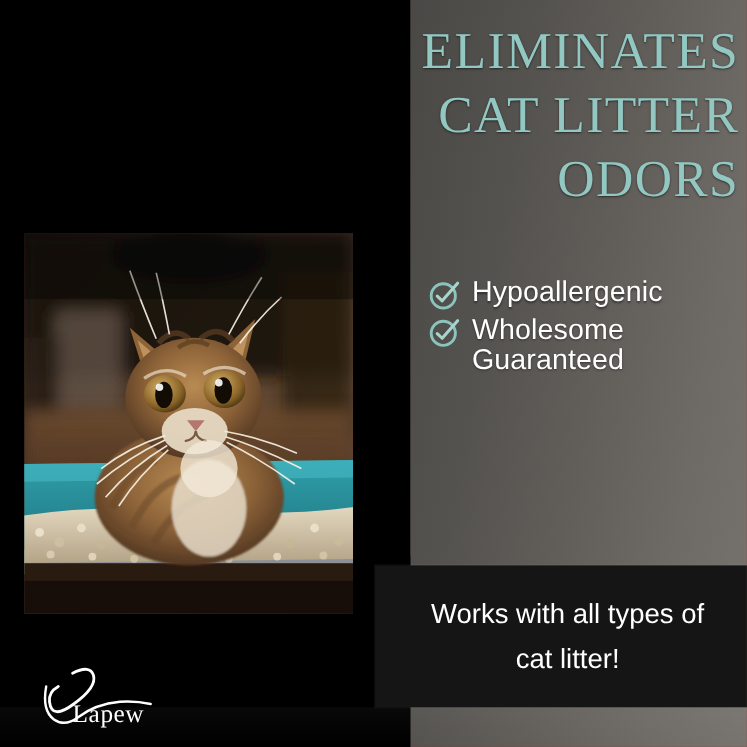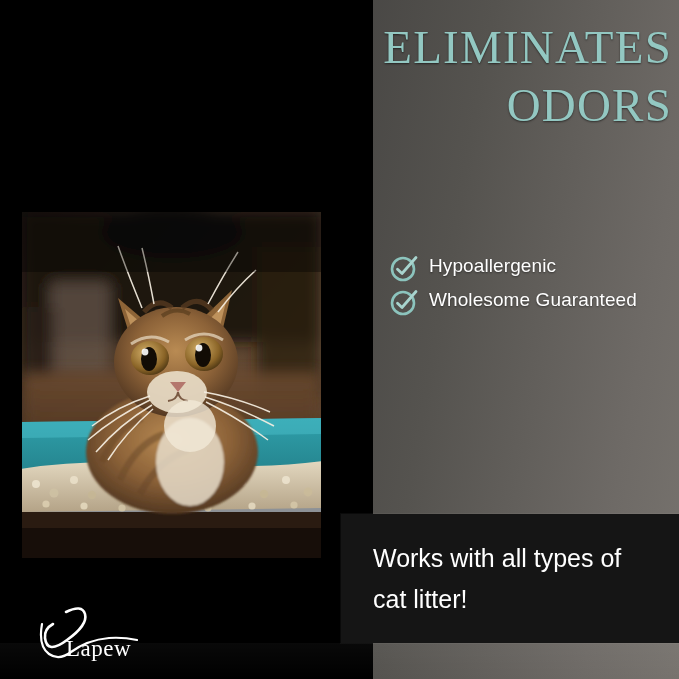--- a/index.html
+++ b/index.html
@@ -75,21 +75,21 @@
   .check-icon {
     flex: 0 0 auto;
     width: 30px;
     height: 30px;
     margin-right: 10px;
     margin-top: 1px;
   }
   .check-icon svg { display: block; }
   .feature-text {
     color: #ffffff;
-    font-size: 19px;
+    font-size: 26px;
     line-height: 27px;
     letter-spacing: 0.1px;
     text-shadow: 0 1px 2px rgba(0,0,0,0.45);
   }
 
   
   .photo {
     position: absolute;
     left: 22px;
     top: 212px;
@@ -111,20 +111,21 @@
     box-shadow: 0 0 0 1px rgba(255,255,255,0.04);
   }
   .callout-text {
     position: absolute;
     left: 32px;
     top: 24px;
     width: 286px;
     color: #ffffff;
     font-size: 25px;
     line-height: 41px;
+    text-align: center;
   }
 
   
   .logo {
     position: absolute;
     left: 26px;
     top: 606px;
     width: 160px;
     height: 62px;
   }
@@ -147,20 +148,21 @@
 <body>
 
 <div id="ad">
 
   <div class="bg-gradient"></div>
   <div class="bg-black-panel"></div>
   <div class="bg-black-bottom"></div>
 
   <div class="headline">
     <span class="hl-line">ELIMINATES</span>
+    <span class="hl-line">CAT LITTER</span>
     <span class="hl-line">ODORS</span>
   </div>
 
   <div class="features">
 
     <div class="feature-row">
       <span class="check-icon">
         <svg width="30" height="30" viewBox="0 0 30 30">
           <circle cx="14" cy="16" r="11" fill="none" stroke="#8cc4bd" stroke-width="2.6"></circle>
           <path d="M8.5 16.2 L13 20.5 L27 4.5" fill="none" stroke="#a8d4ce" stroke-width="2.8" stroke-linecap="round" stroke-linejoin="round"></path>

